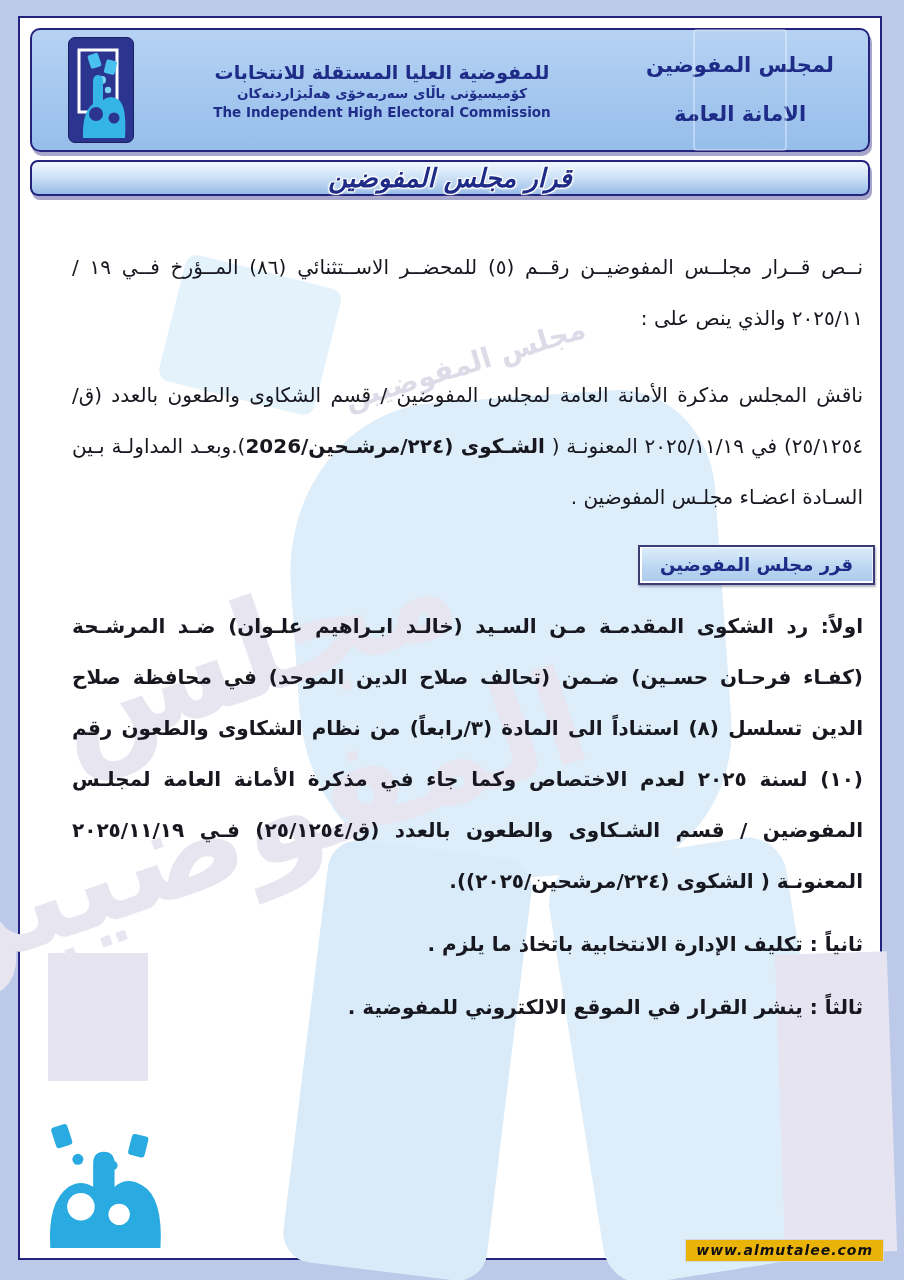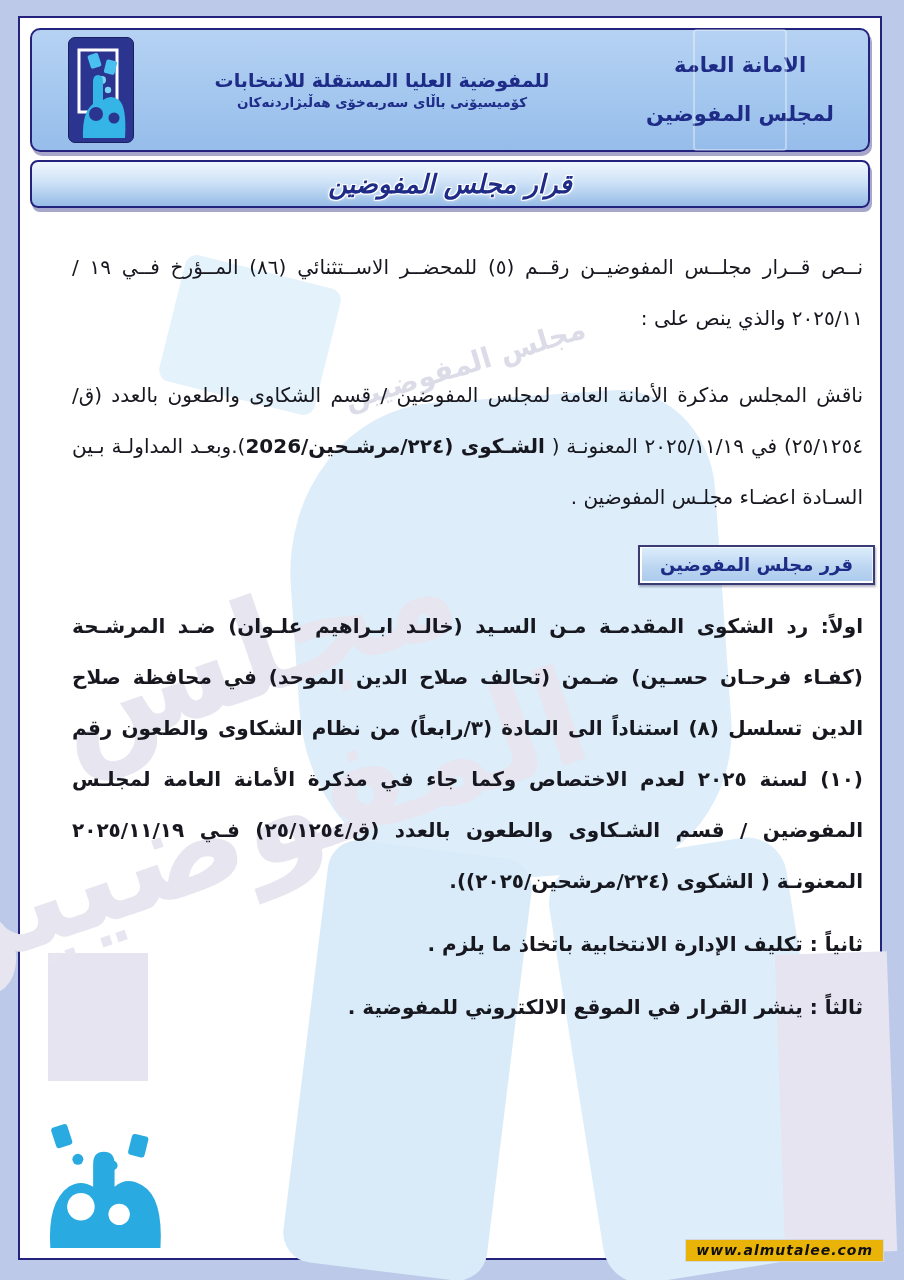--- a/index.html
+++ b/index.html
@@ -50,21 +50,21 @@
   .header-right{
     flex:0 0 220px;text-align:center;color:#1e2b87;font-weight:bold;font-size:21px;
     line-height:2.35;margin-right:18px;position:relative;
   }
   .header-right .ghost-box{
     position:absolute;left:50%;top:50%;width:90px;height:118px;
     transform:translate(-50%,-50%);border:2px solid rgba(255,255,255,.35);border-radius:4px;
   }
   
   .banner{
-    position:absolute;left:30px;top:160px;width:840px;height:48px;z-index:3;
+    position:absolute;left:30px;top:160px;width:840px;height:36px;z-index:3;
     border:2px solid #23237d;border-radius:8px;box-sizing:border-box;
     background:linear-gradient(180deg,#f0f7fe 0%,#cfe3f7 45%,#97bce6 100%);
     box-shadow:2px 4px 0 rgba(35,35,125,.4);
     display:flex;align-items:center;justify-content:center;
   }
   .banner-title{
     font-size:26px;font-weight:bold;font-style:italic;color:#1e2b87;
     text-shadow:1px 1px 0 #fff,-1px -1px 0 #fff,1px -1px 0 #fff,-1px 1px 0 #fff,0 0 4px #fff;
   }
   
@@ -122,25 +122,26 @@
       <circle cx="33" cy="42" r="4" fill="#7fd3f3"></circle>
       <circle cx="39" cy="52" r="3.2" fill="#7fd3f3"></circle>
       <path d="M14 100 Q13 74 24 66 L24 44 Q24 37 29 37 Q34 37 34 44 L34 62 Q42 56 50 62 Q58 69 56 100 Z" fill="#35b4e6"></path>
       <circle cx="27" cy="76" r="7" fill="#2b3590"></circle>
       <circle cx="45" cy="80" r="5.5" fill="#2b3590"></circle>
     </svg>
   </div>
   <div class="header-center">
     <div class="hc-ar2">للمفوضية العليا المستقلة للانتخابات</div>
     <div class="hc-ku">كۆمیسیۆنی باڵای سەربەخۆی هەڵبژاردنەکان</div>
+    <div class="hc-en">The Independent High Electoral Commission</div>
   </div>
   <div class="header-right">
     <div class="ghost-box"></div>
+    <div>لمجلس المفوضين</div>
     <div>الامانة العامة</div>
-    <div>لمجلس المفوضين</div>
   </div>
 </div>
 
 <div class="banner">
   <span class="banner-title">قرار مجلس المفوضين</span>
 </div>
 
 <div class="doc-body">
   <p class="p-intro">نــص قــرار مجلــس المفوضيــن رقــم (٥) للمحضــر الاســتثنائي (٨٦) المــؤرخ فــي ١٩ / ٢٠٢٥/١١ والذي ينص على :</p>
   <p class="p-discussion"><span>ناقش المجلس مذكرة الأمانة العامة لمجلس المفوضين / قسم الشكاوى والطعون بالعدد (ق/٢٥/١٢٥٤) في ٢٠٢٥/١١/١٩ المعنونـة ( </span><span class="bold">الشـكوى (٢٢٤/مرشـحين/2026</span><span>).وبعـد المداولـة بـين السـادة اعضـاء مجلـس المفوضين .</span></p>

